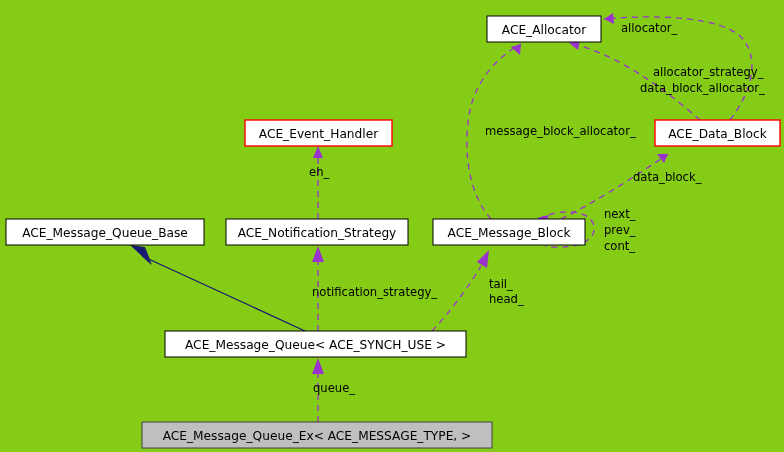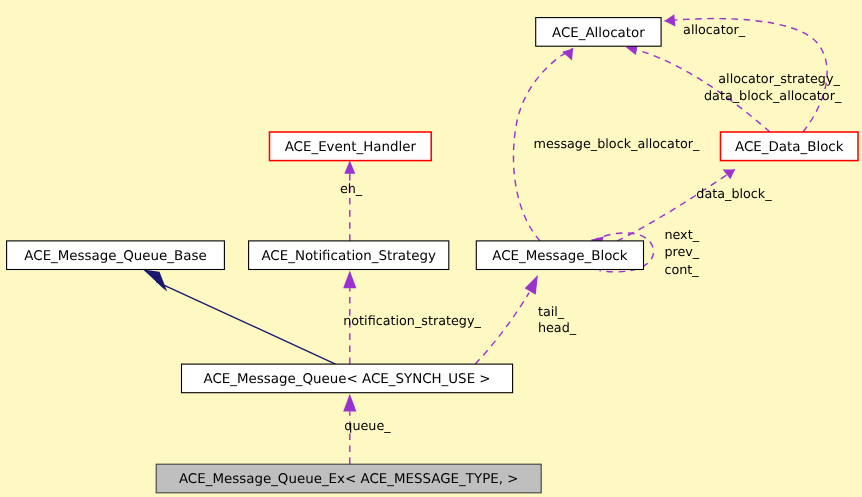--- a/index.html
+++ b/index.html
@@ -7,21 +7,21 @@
     padding: 0;
     background: #ffffff;
   }
   body {
     font-family: "DejaVu Sans", "Liberation Sans", sans-serif;
   }
   #diagram-root {
     position: relative;
     width: 784px;
     height: 452px;
-    background: #fef9c3;
+    background: #84cc16;
     overflow: hidden;
   }
   svg#graph {
     position: absolute;
     left: 0;
     top: 0;
     width: 784px;
     height: 452px;
     display: block;
   }

